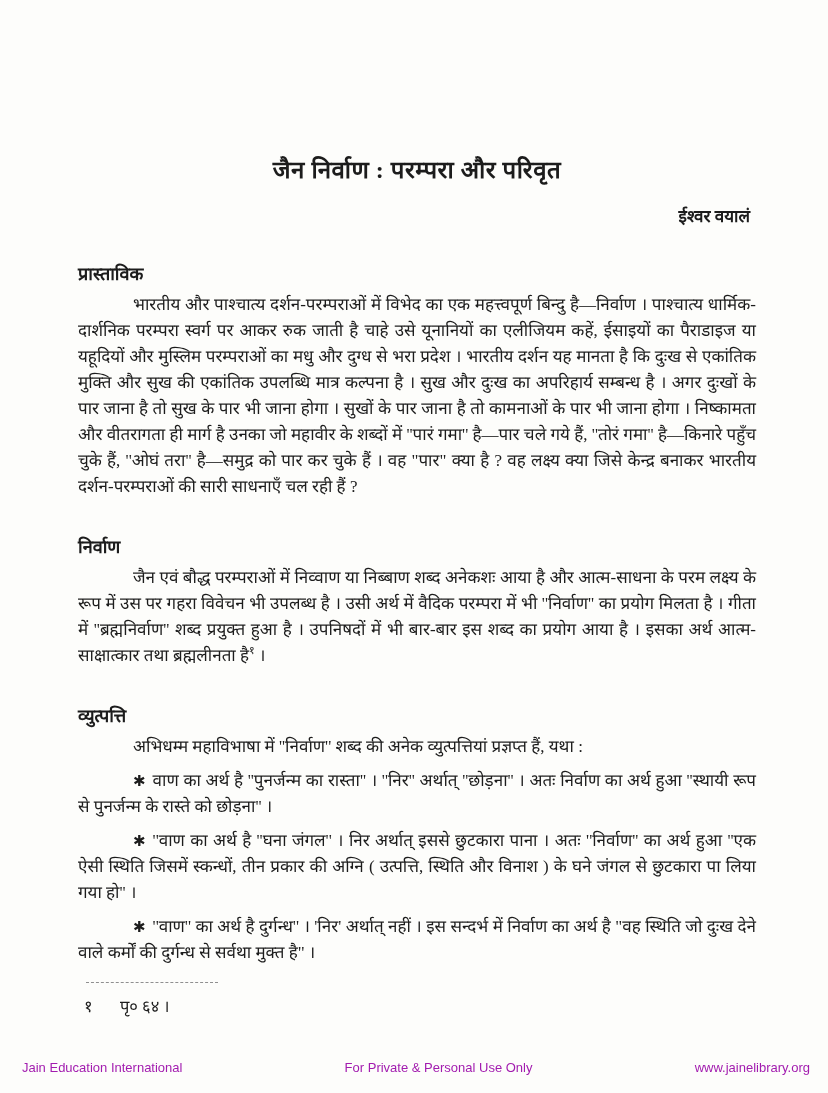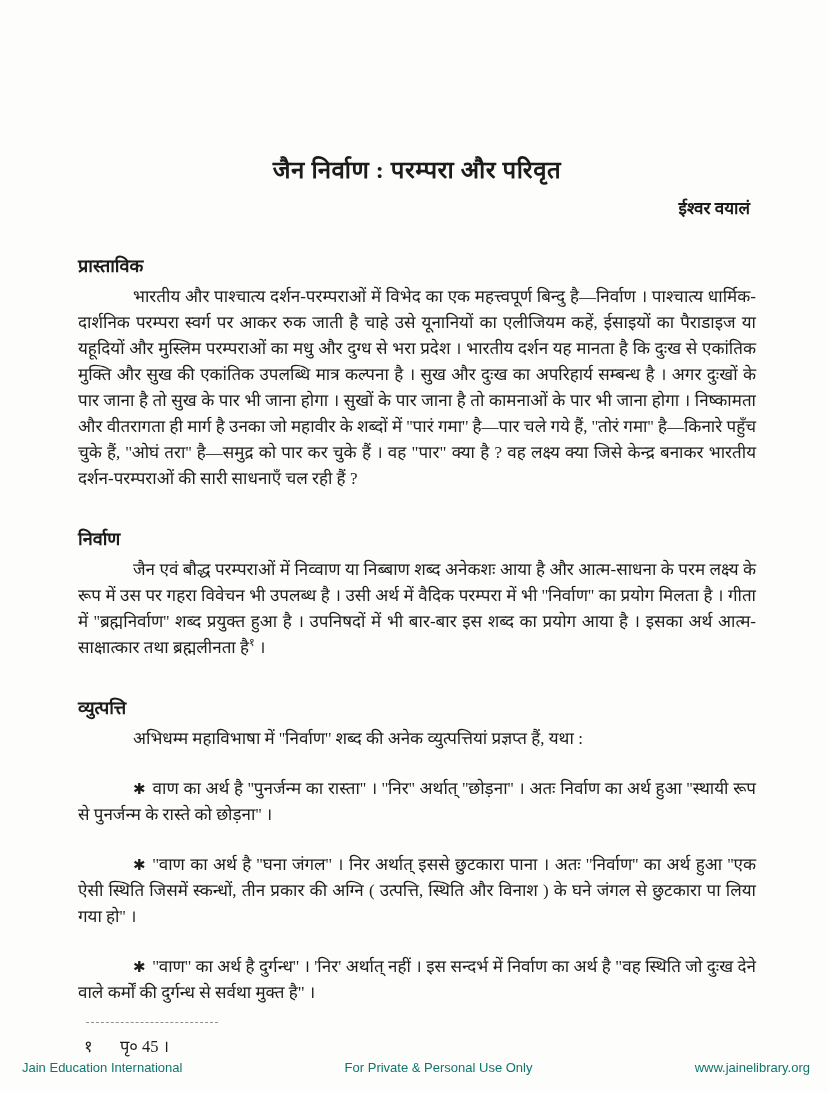--- a/index.html
+++ b/index.html
@@ -24,40 +24,40 @@
   }
   .doc-title {
     margin: 0;
     font-size: 24px;
     line-height: 40px;
     font-weight: bold;
     text-align: center;
     letter-spacing: 0.5px;
   }
   .author {
-    margin-top: 6px;
+    margin-top: 14px;
     padding-right: 6px;
     font-size: 17px;
     font-weight: bold;
     text-align: right;
   }
   .section-heading {
     margin: 35px 0 0 0;
     font-size: 18px;
     line-height: 24px;
     font-weight: bold;
   }
   .para {
     margin: 6px 0 0 0;
     font-size: 17px;
     line-height: 26px;
     text-align: justify;
     text-indent: 55px;
   }
-  .para.bullet { margin-top: 24px; }
+  .para.bullet { margin-top: 8px; }
   .bullet-marker { padding-right: 7px; font-size: 15px; }
   sup.fn-ref {
     font-size: 11px;
     line-height: 0;
     vertical-align: super;
   }
   .footnote-separator {
     margin: 16px 0 0 8px;
     width: 132px;
     height: 0;
@@ -78,21 +78,21 @@
   .page-footer {
     position: absolute;
     left: 22px;
     right: 18px;
     bottom: 18px;
     display: flex;
     justify-content: space-between;
     align-items: baseline;
     font-family: "Liberation Sans", "DejaVu Sans", sans-serif;
     font-size: 13px;
-    color: #0f766e;
+    color: #a21caf;
   }
 </style>
 </head>
 <body>
 
 <div class="page">
   <div class="content">
 
     <h1 class="doc-title">जैन निर्वाण : परम्परा और परिवृत</h1>
 
@@ -116,21 +116,21 @@
 
       <p class="para bullet"><span class="bullet-marker">✱</span><span>''वाण का अर्थ है ''घना जंगल'' ।  निर अर्थात् इससे छुटकारा पाना ।  अतः ''निर्वाण'' का अर्थ हुआ  ''एक ऐसी स्थिति जिसमें स्कन्धों,  तीन प्रकार की अग्नि ( उत्पत्ति,  स्थिति और विनाश ) के घने जंगल से छुटकारा पा लिया गया हो'' ।</span></p>
 
       <p class="para bullet"><span class="bullet-marker">✱</span><span>''वाण'' का अर्थ है दुर्गन्ध'' । 'निर' अर्थात् नहीं । इस सन्दर्भ में निर्वाण का अर्थ है "वह स्थिति जो दुःख देने वाले कर्मों की दुर्गन्ध से सर्वथा मुक्त है" ।</span></p>
     </section>
 
     <hr class="footnote-separator">
     <div class="footnote">
       <span class="fn-marker">१</span>
       <div class="fn-text">
-        <div>पृ० 45 ।</div>
+        <div>पृ० ६४ ।</div>
       </div>
     </div>
 
   </div>
 
   <div class="page-footer">
     <span>Jain Education International</span>
     <span>For Private &amp; Personal Use Only</span>
     <span>www.jainelibrary.org</span>
   </div>

